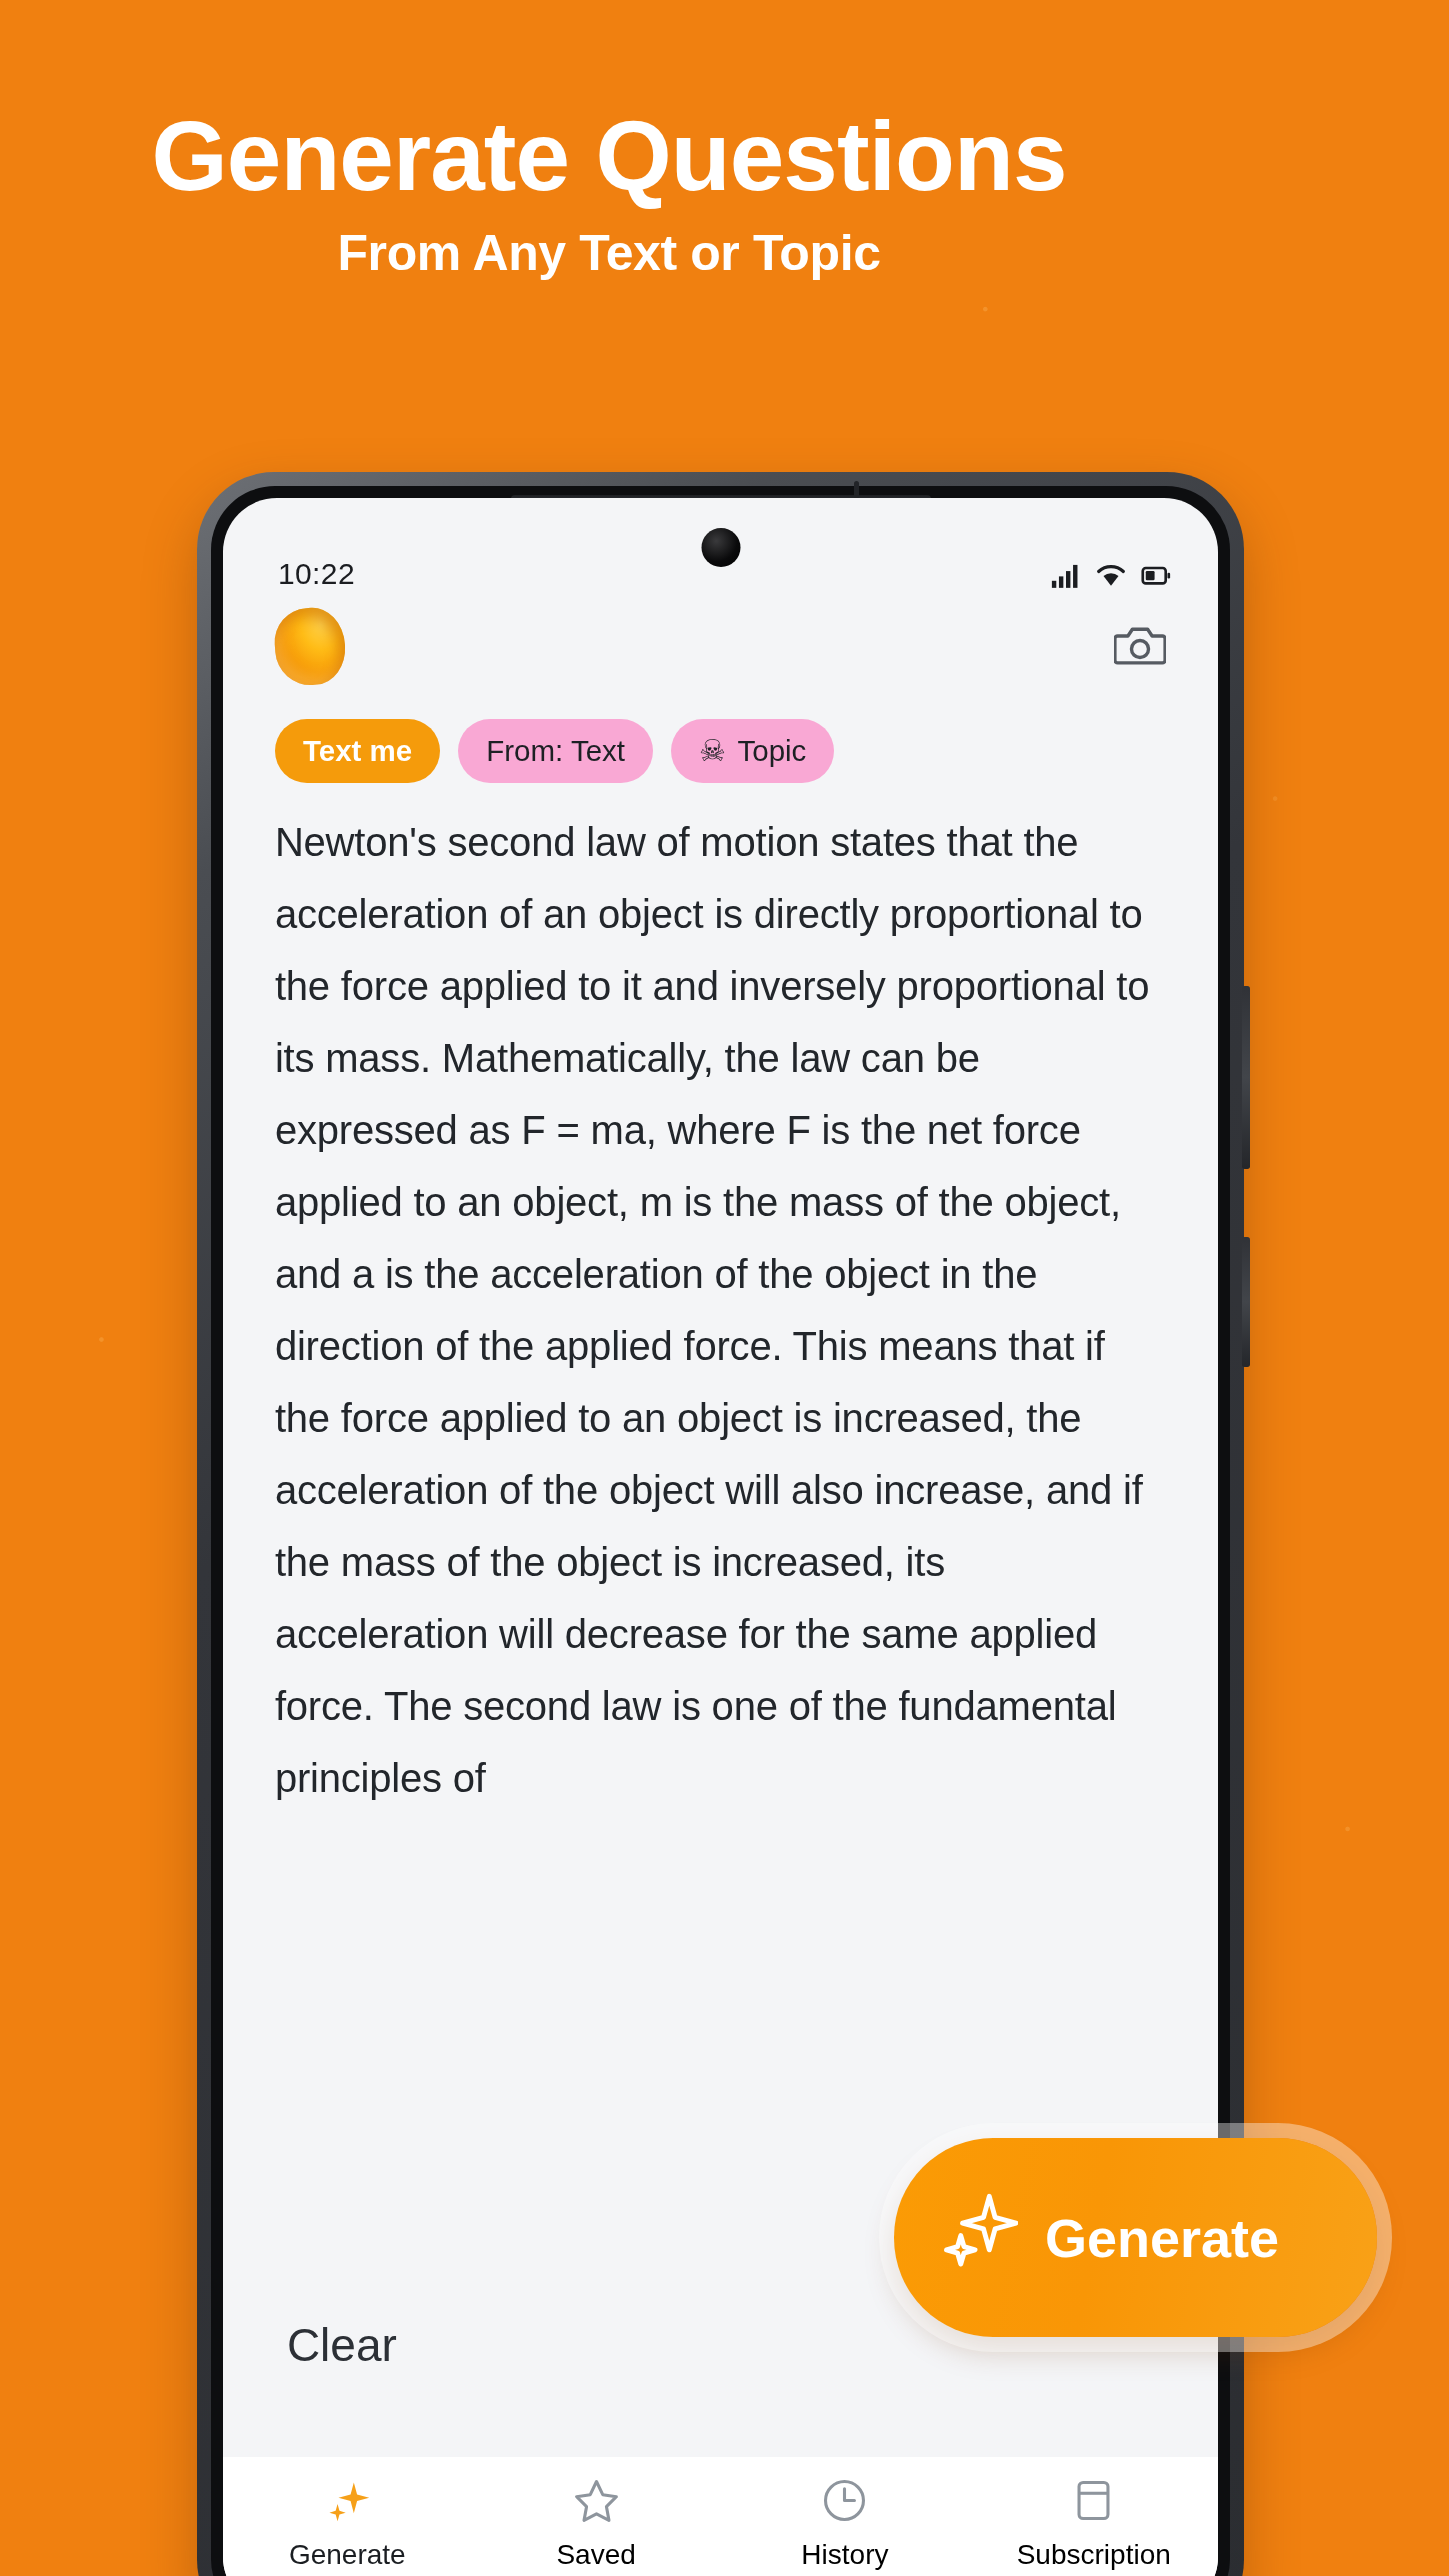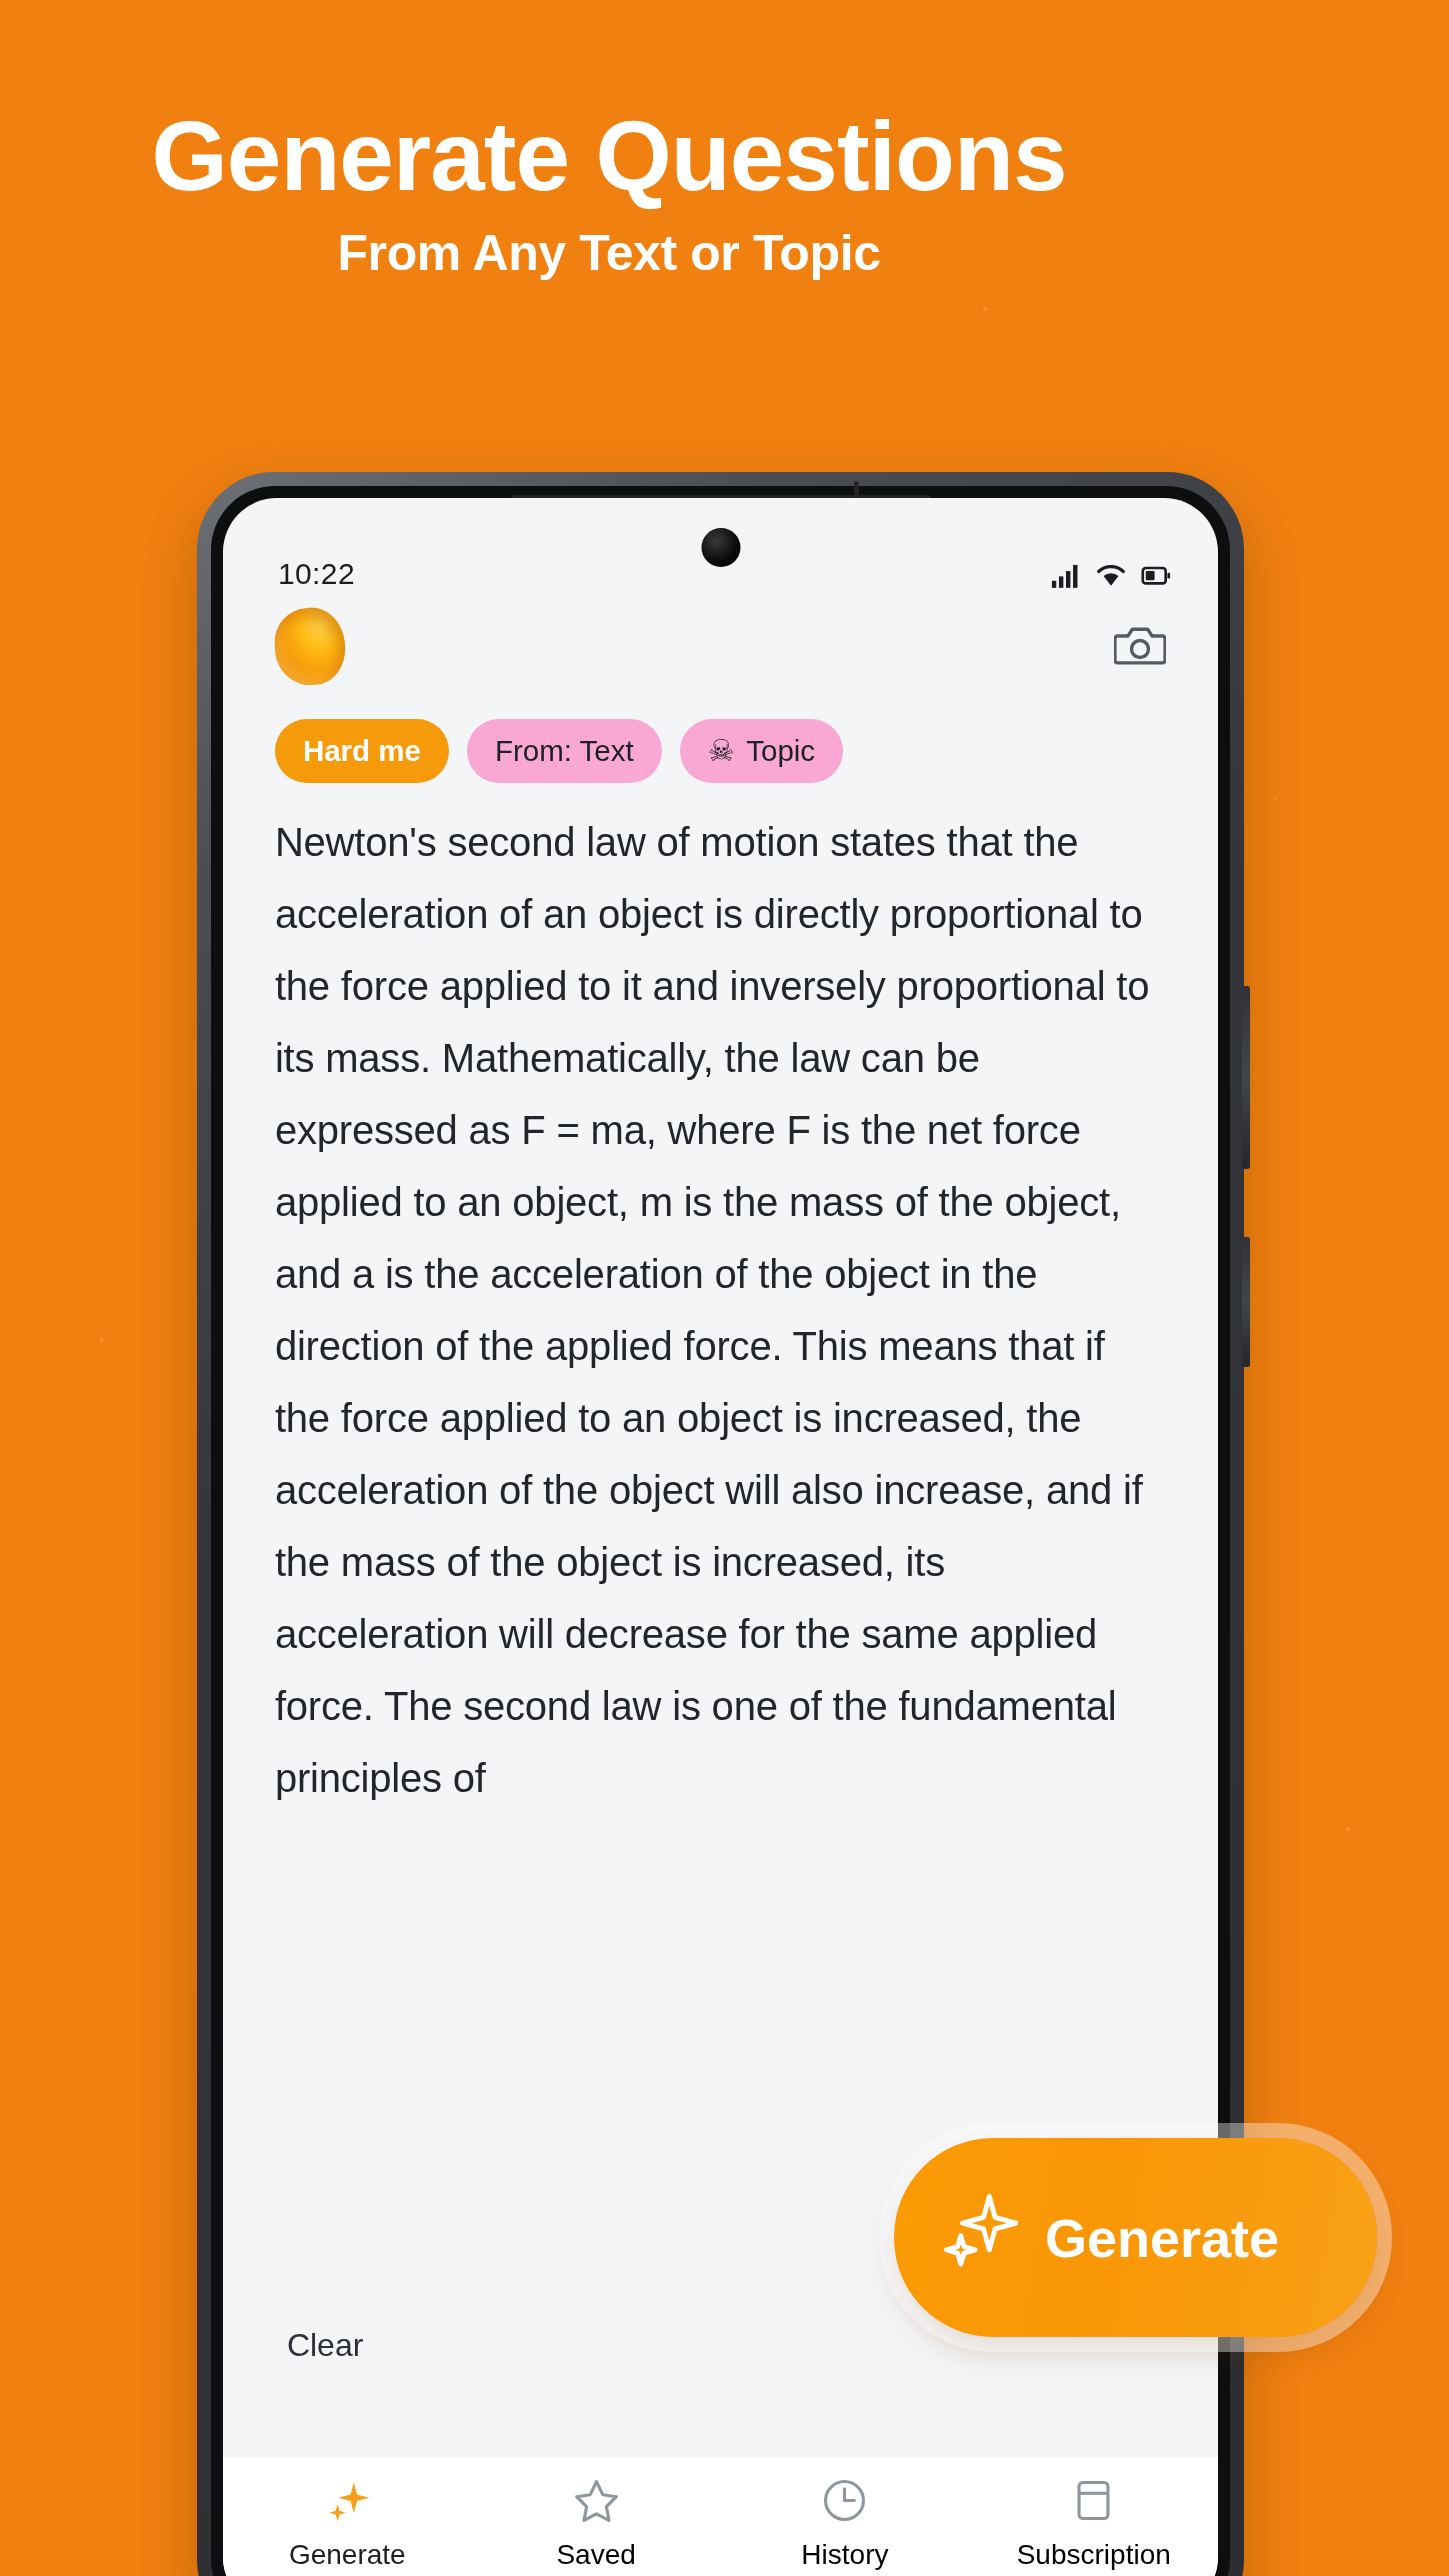--- a/index.html
+++ b/index.html
@@ -241,21 +241,21 @@
     left: 0;
     bottom: 154px;
     width: 100%;
     height: 224px;
     display: flex;
     align-items: center;
     background: #F4F5F7;
   }
   .clear-btn {
     margin-left: 64px;
-    font-size: 32px;
+    font-size: 46px;
     color: #2c3036;
   }
 
   .generate-btn {
     position: absolute;
     left: 894px;
     top: 2138px;
     width: 483px;
     height: 199px;
     border-radius: 99px;
@@ -358,21 +358,21 @@
             <svg width="52" height="45" viewBox="0 0 58 50">
               <path d="M4 15.5 h11.5 l5-7.5 h17 l5 7.5 H54 a3 3 0 0 1 3 3 v24 a3 3 0 0 1 -3 3 H4 a3 3 0 0 1 -3 -3 v-24 a3 3 0 0 1 3 -3 Z" stroke="#565B62" stroke-width="3.8" fill="none" stroke-linejoin="round"></path>
               <circle cx="29" cy="30" r="9.5" stroke="#565B62" stroke-width="3.8" fill="none"></circle>
             </svg>
           </span>
         </div>
       </div>
 
       <div class="chips">
         <div class="chip active">
-          <span>Hard me</span>
+          <span>Text me</span>
         </div>
         <div class="chip">
           <span>From: Text</span>
         </div>
         <div class="chip">
           <span class="chip-emoji">☠</span>
           <span>Topic</span>
         </div>
       </div>
 

